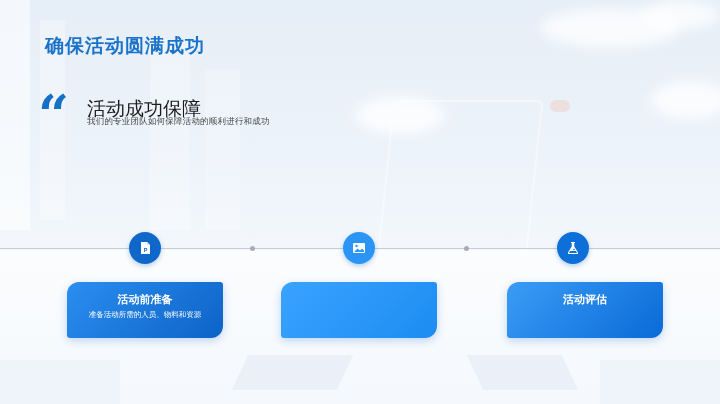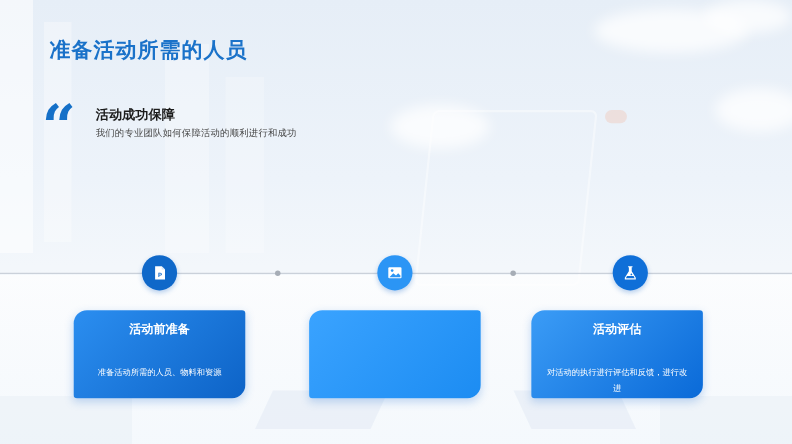--- a/index.html
+++ b/index.html
@@ -30,21 +30,21 @@
       font-size: 19px; font-weight: bold; color: #1a72c9; letter-spacing: 1px;
     }
     .quote-mark {
       position: absolute; left: 38px; top: 88px;
       font-family: "DejaVu Serif", "Liberation Serif", serif;
       font-size: 54px; font-weight: bold; color: #1570c8; line-height: 1;
       letter-spacing: -6px;
     }
     .section-heading {
       position: absolute; left: 87px; top: 96px;
-      font-size: 12px; font-weight: bold; color: #1c1c1c;
+      font-size: 19px; font-weight: normal; color: #1c1c1c;
     }
     .section-sub {
       position: absolute; left: 87px; top: 116px;
       font-size: 8.5px; color: #444; letter-spacing: 0.2px;
     }
 
     .timeline-line {
       position: absolute; left: 0; right: 0; top: 248px; height: 1px;
       background: #c6cdd6;
     }
@@ -53,31 +53,31 @@
       background: #a6adb6;
     }
     .step-icon {
       position: absolute; top: 232px; width: 32px; height: 32px; border-radius: 50%;
       display: flex; align-items: center; justify-content: center;
       box-shadow: 0 2px 5px rgba(20,100,200,0.3);
     }
     .step-icon svg { width: 14px; height: 14px; }
 
     .card {
-      position: absolute; top: 282px; width: 156px; height: 80px;
+      position: absolute; top: 282px; width: 156px; height: 56px;
       border-radius: 12px 3px 12px 3px;
       color: #fff; text-align: center;
       box-shadow: 0 3px 8px rgba(30,110,210,0.25);
       padding-top: 11px;
     }
     .card .card-title { font-size: 11px; font-weight: bold; line-height: 14px; }
-    .card .card-desc { font-size: 7.5px; line-height: 14px; margin-top: 25px; padding: 0 14px; }
+    .card .card-desc { font-size: 7.5px; line-height: 14px; margin-top: 1px; padding: 0 14px; }
     .card-1 { left: 67px; background: linear-gradient(135deg, #2b8ef0 0%, #0d63c7 100%); }
     .card-2 { left: 281px; background: linear-gradient(135deg, #3aa3ff 0%, #1c8cf2 100%); }
-    .card-3 { left: 483px; background: linear-gradient(135deg, #3b9cf6 0%, #0a6ad8 100%); }
+    .card-3 { left: 507px; background: linear-gradient(135deg, #3b9cf6 0%, #0a6ad8 100%); }
   </style>
 </head>
 <body>
 
 <div class="bg">
   <div class="building" style="left:0;top:0;width:30px;height:230px;"></div>
   <div class="building" style="left:40px;top:20px;width:25px;height:200px;opacity:.6"></div>
   <div class="building" style="left:150px;top:40px;width:40px;height:190px;opacity:.5"></div>
   <div class="building" style="left:205px;top:70px;width:35px;height:160px;opacity:.4"></div>
   <div class="cloud" style="left:540px;top:8px;width:140px;height:40px;"></div>
@@ -86,21 +86,21 @@
   <div class="cloud" style="left:650px;top:80px;width:80px;height:40px;"></div>
   <div class="cart"></div>
   <div class="cart-handle"></div>
   <div class="floor"></div>
   <div class="tile" style="left:240px;top:355px;width:105px;height:35px;transform:skewX(-25deg);"></div>
   <div class="tile" style="left:475px;top:355px;width:95px;height:35px;transform:skewX(25deg);"></div>
   <div class="tile" style="left:0;top:360px;width:120px;height:44px;opacity:.6"></div>
   <div class="tile" style="left:600px;top:360px;width:120px;height:44px;opacity:.6"></div>
 </div>
 
-<div class="page-title">准备活动所需的人员</div>
+<div class="page-title">确保活动圆满成功</div>
 
 <div class="quote-mark">“</div>
 <div class="section-heading">活动成功保障</div>
 <div class="section-sub">我们的专业团队如何保障活动的顺利进行和成功</div>
 
 <div class="timeline-line"></div>
 <div class="timeline-dot" style="left:250px;"></div>
 <div class="timeline-dot" style="left:464px;"></div>
 
 <div class="step-icon" style="left:129px;background:#0f68c9;">
@@ -128,14 +128,13 @@
 </div>
 
 <div class="card card-1">
   <div class="card-title">活动前准备</div>
   <div class="card-desc">准备活动所需的人员、物料和资源</div>
 </div>
 <div class="card card-2">
 </div>
 <div class="card card-3">
   <div class="card-title">活动评估</div>
-  <div class="card-desc">对活动的执行进行评估和反馈，进行改进</div>
 </div>
 
 </body></html>

